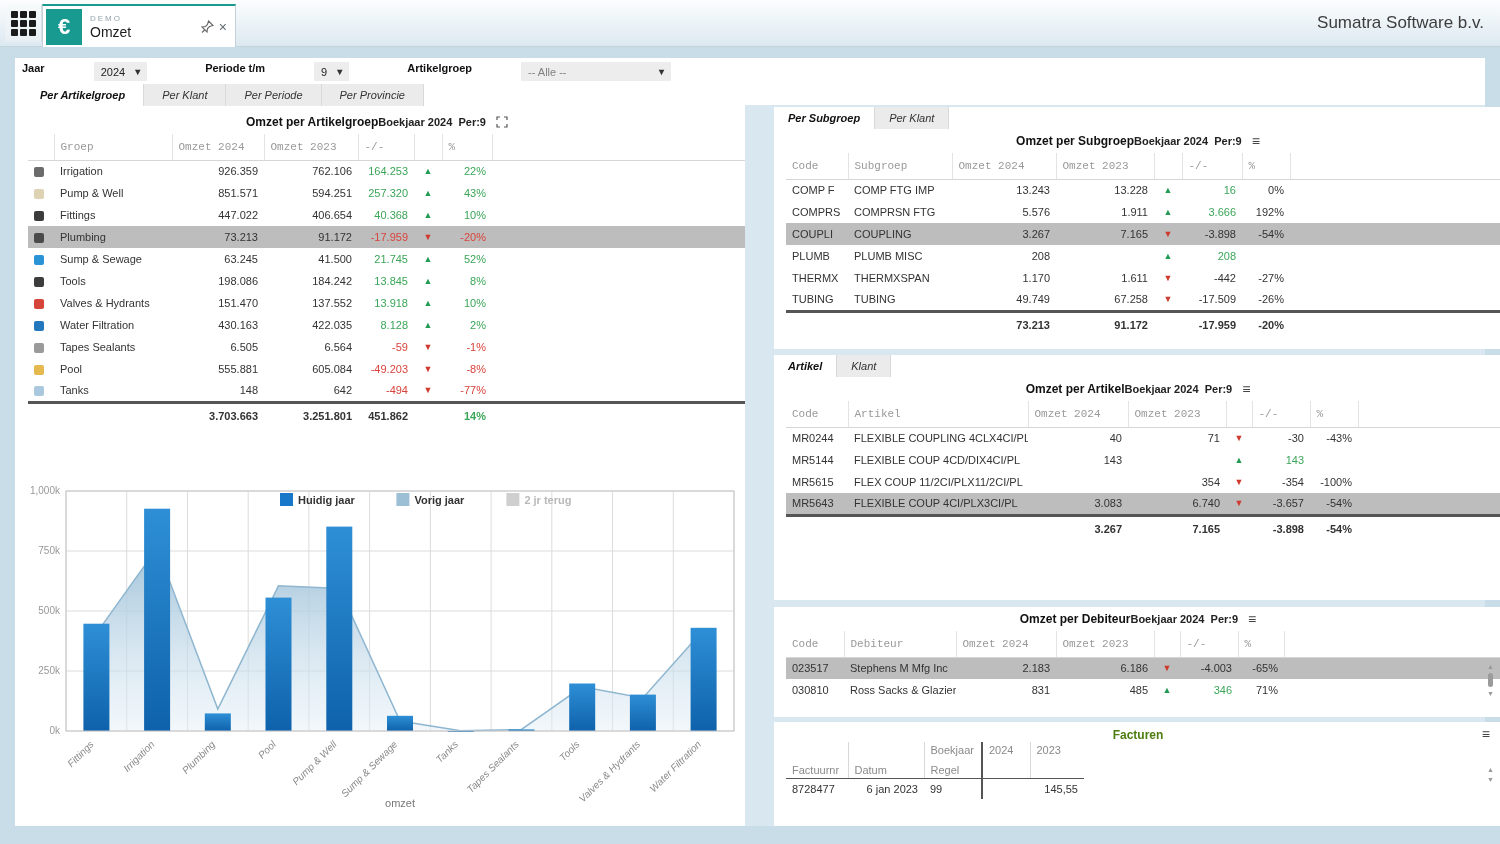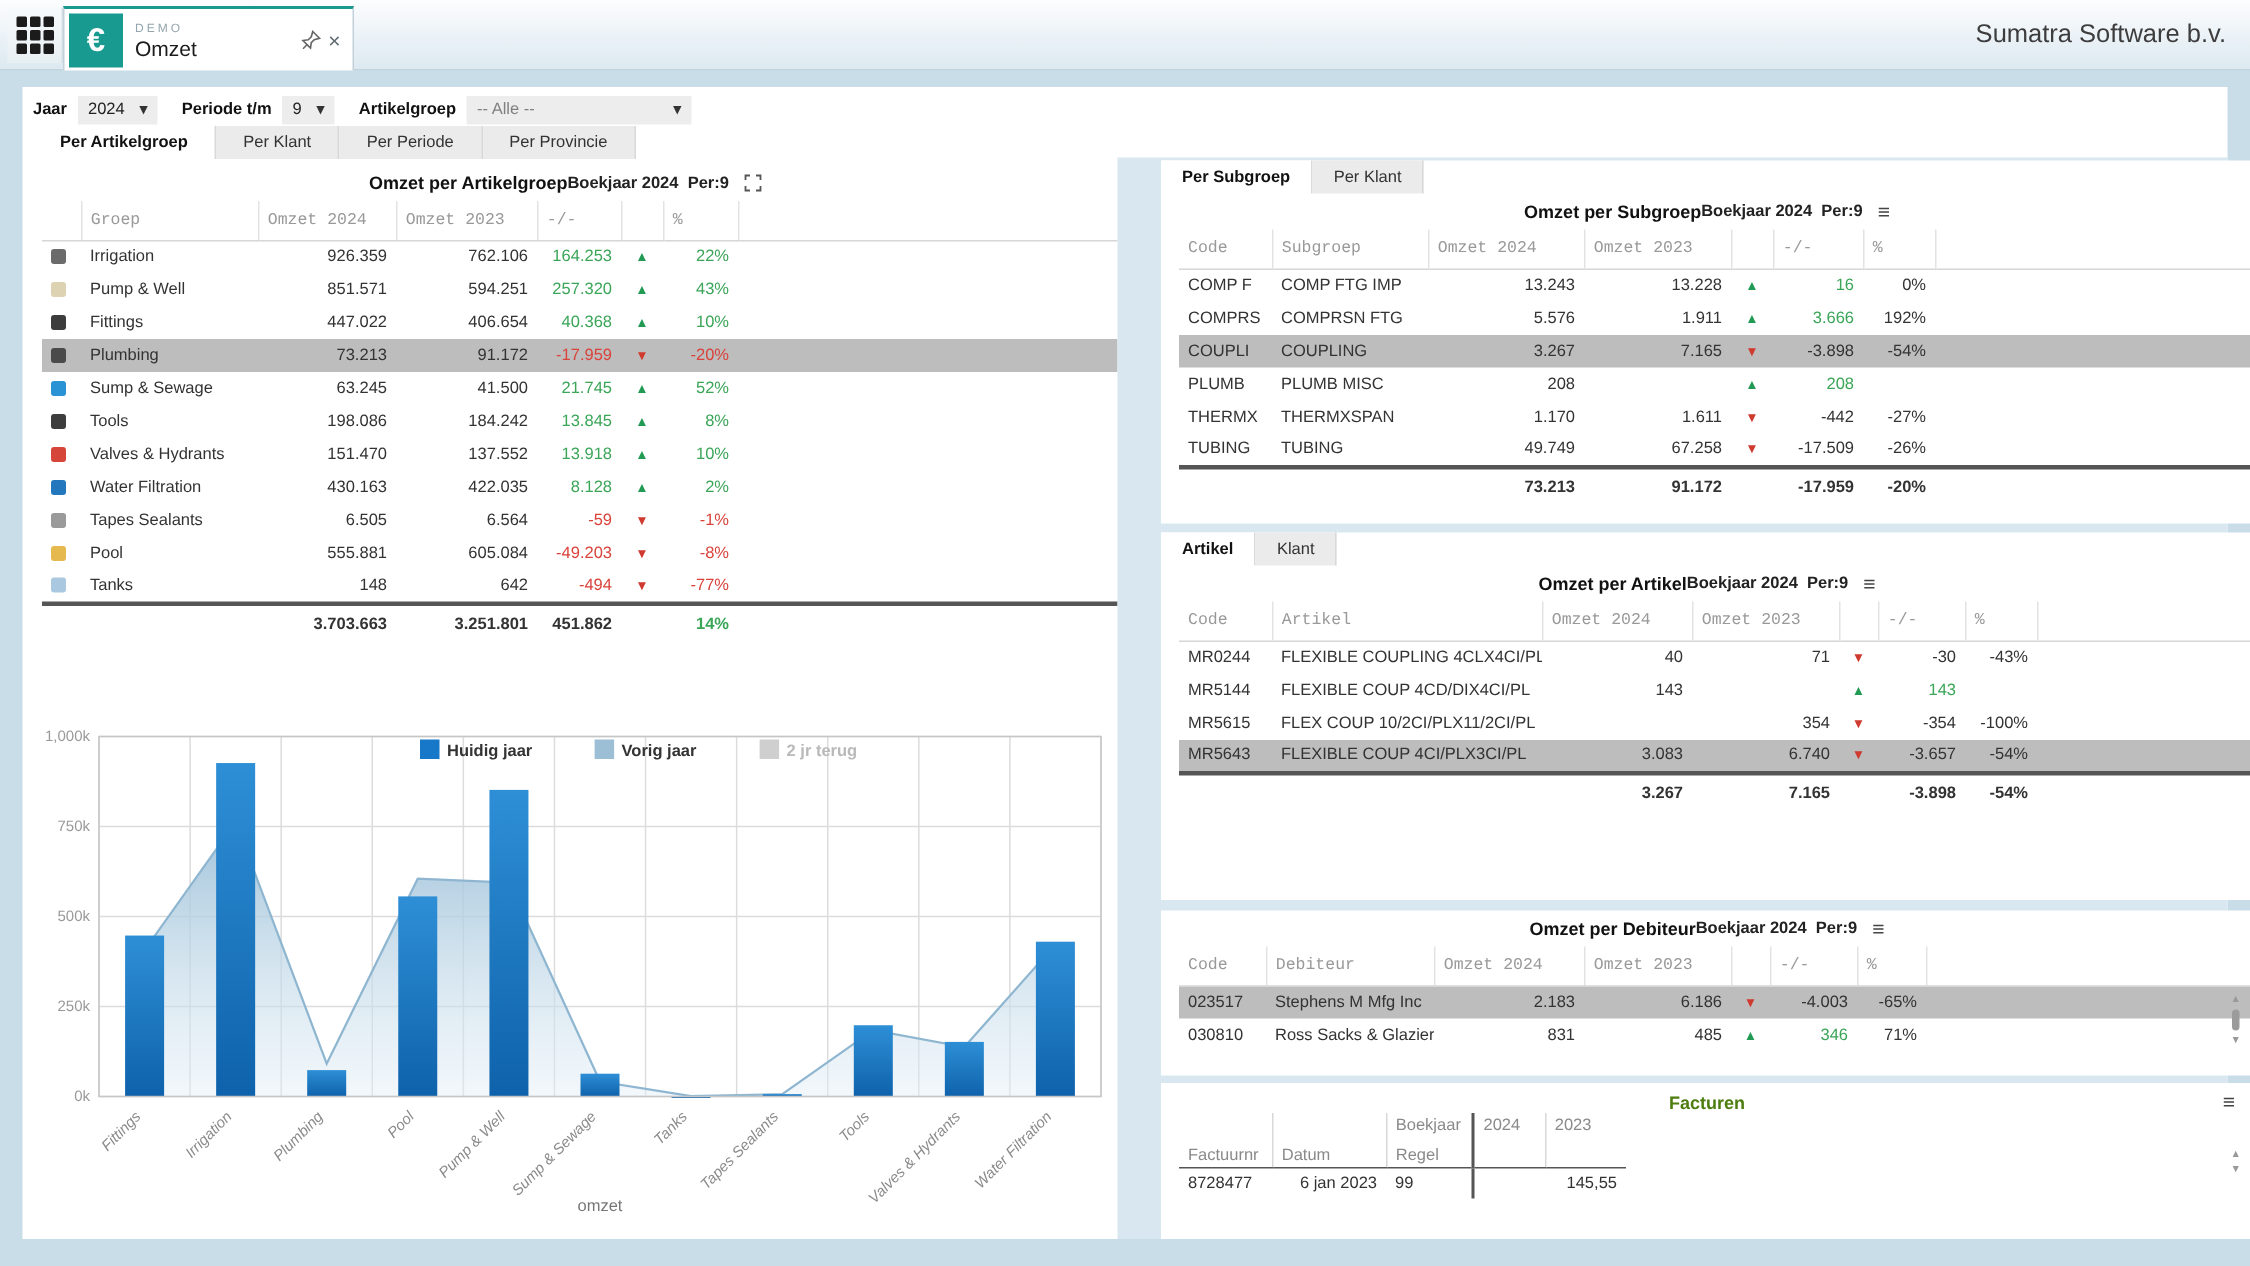--- a/index.html
+++ b/index.html
@@ -24,29 +24,29 @@
   .tab-demo { font-size:8px; letter-spacing:2px; color:#94a5ad; }
   .tab-title { font-size:14px; color:#1c1c1c; margin-top:1px; }
   .pin-btn { width:16px; height:16px; margin-right:4px; cursor:pointer; }
   .close-btn { font-size:14px; color:#5f6b71; margin-right:8px; cursor:pointer; line-height:14px; }
   #company { position:absolute; right:16px; top:13px; font-size:17px; color:#3d3d3d; }
 
   
   #content { position:absolute; left:15px; top:58px; width:1470px; height:768px; background:#ffffff; }
 
   
-  #filterbar { position:absolute; left:22px; top:62px; height:22px; display:flex; align-items:center; font-size:11px; }
+  #filterbar { position:absolute; left:22px; top:62px; height:22px; display:flex; align-items:flex-start; font-size:11px;gap:42px; }
   .f-label { font-weight:bold; color:#111; }
   .sel-box { display:inline-flex; align-items:center; justify-content:space-between; background:#ededed;
     height:19px; padding:0 7px; margin:0 16px 0 7px; cursor:pointer; color:#222; }
   .sel-box .caret { font-weight:bold; font-size:10px; margin-left:10px; color:#333; }
   .sel-muted { color:#808080; }
 
   
-  .tabs { display:flex; }
+  .tabs { display:flex;font-style:italic; }
   .tab { height:22px; line-height:22px; padding:0 18px; background:#ebebeb; border-right:1px solid #d9d9d9;
     font-size:11px; color:#333; cursor:pointer; white-space:nowrap; }
   .tab.active { background:#fff; font-weight:bold; color:#111; }
   #maintabs { position:absolute; left:22px; top:84px; }
 
   
   .panel-title-row { display:flex; align-items:center; justify-content:center; height:24px; padding:0 12px; }
   .p-title { font-size:12px; font-weight:bold; color:#111; }
   .p-context { font-size:11px; font-weight:bold; color:#222; display:flex; align-items:center; gap:10px; }
   .burger { font-size:14px; font-weight:bold; color:#444; cursor:pointer; line-height:12px; }
@@ -549,21 +549,21 @@
             <td>FLEXIBLE COUP 4CD/DIX4CI/PL</td>
             <td class="num">143</td>
             <td class="num"></td>
             <td class="au">▲</td>
             <td class="num pos">143</td>
             <td class="num dark"></td>
             <td></td>
           </tr>
           <tr>
             <td>MR5615</td>
-            <td>FLEX COUP 10/2CI/PLX11/2CI/PL</td>
+            <td>FLEX COUP 11/2CI/PLX11/2CI/PL</td>
             <td class="num"></td>
             <td class="num">354</td>
             <td class="ad">▼</td>
             <td class="num dark">-354</td>
             <td class="num dark">-100%</td>
             <td></td>
           </tr>
           <tr class="sel">
             <td>MR5643</td>
             <td>FLEXIBLE COUP 4CI/PLX3CI/PL</td>

